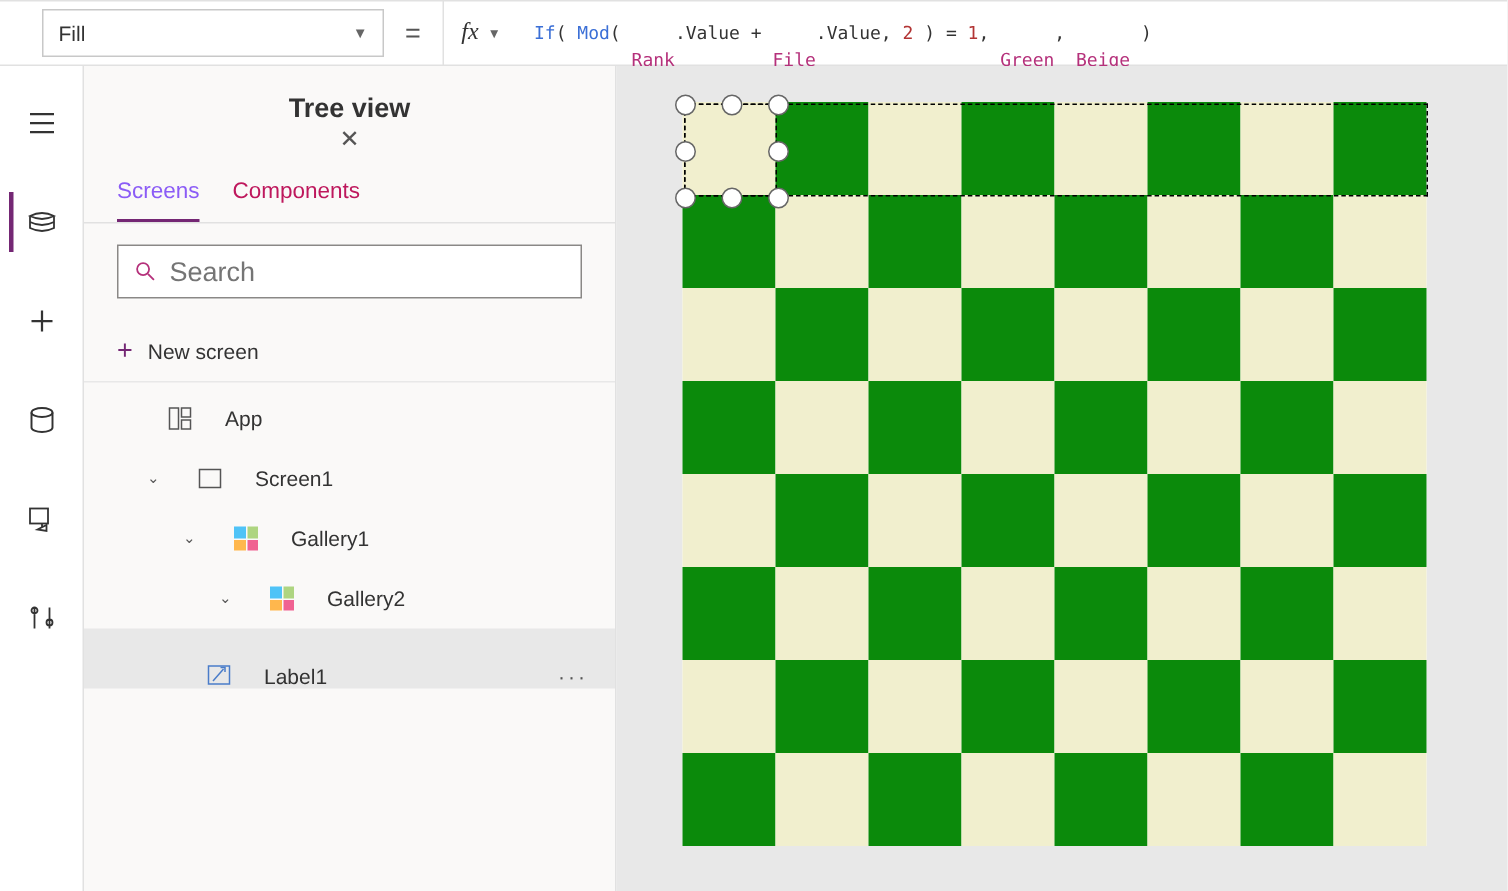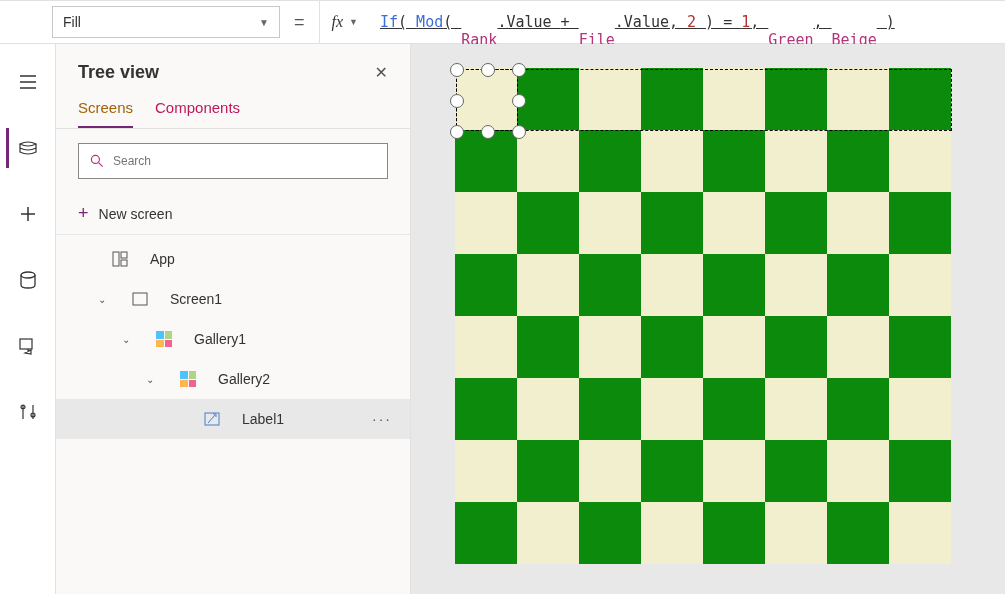--- a/index.html
+++ b/index.html
@@ -1,57 +1,57 @@
 <!DOCTYPE html>
 <html><head>
 <meta charset="utf-8">
 <style>
 * { box-sizing: border-box; margin: 0; padding: 0; }
 body { font-family: "Segoe UI", Arial, sans-serif; font-size: 14px; color: #333; background: #fff; width: 1005px; height: 594px; overflow: hidden; }
 
 .topbar { display: flex; align-items: center; height: 44px; border-bottom: 1px solid #e1e1e1; border-top: 1px solid #e1e1e1; }
-.prop-dd { display: flex; align-items: center; justify-content: space-between; width: 228px; height: 32px; margin-left: 52px; padding: 0 10px; border: 1px solid #c8c8c8; background: #fff; }
+.prop-dd { display: flex; align-items: center; justify-content: space-between; width: 228px; height: 32px; margin-left: 28px; padding: 0 10px; border: 1px solid #c8c8c8; background: #fff; }
 .prop-dd .chev { font-size: 10px; color: #666; }
 .equals { margin: 0 14px; font-size: 18px; color: #555; }
 .fx-box { display: flex; align-items: center; gap: 6px; height: 44px; padding: 0 12px; border-left: 1px solid #e1e1e1; font-style: italic; font-family: "Times New Roman", serif; font-size: 16px; }
 .fx-box .chev { font-size: 9px; font-style: normal; color: #666; }
-.formula { flex: 1; height: 44px; display: flex; align-items: center; font-family: Consolas, monospace; font-size: 15px; padding-left: 10px; white-space: pre; text-decoration: underline; }
+.formula { flex: 1; height: 44px; display: flex; align-items: center; font-family: Consolas, monospace; font-size: 12px; padding-left: 10px; white-space: pre; }
 .formula .fn { color: #3b6fd6; }
 .formula .ident { color: #b5317b; margin-top: 36px; }
 .formula .lit { color: #b23434; }
 .formula .txt { color: #333; }
 
 .main { display: flex; height: 550px; }
 .leftrail { width: 56px; display: flex; flex-direction: column; align-items: center; padding-top: 18px; gap: 26px; border-right: 1px solid #e1e1e1; }
 .rail-btn { width: 40px; height: 40px; display: flex; align-items: center; justify-content: center; cursor: pointer; }
 .rail-btn.active { border-left: 3px solid #742774; margin-left: -3px; }
 .rail-btn svg { width: 20px; height: 20px; }
 
 .treepanel { width: 355px; background: #faf9f8; border-right: 1px solid #e1e1e1; display: flex; flex-direction: column; }
-.tree-hdr { display: flex; align-items: center; justify-content: space-between; padding: 18px 22px 8px 22px; }
+.tree-hdr { display: flex; align-items: center; justify-content: space-between; padding: 18px 22px 8px 22px; flex-direction: column; }
 .tree-hdr h2 { font-size: 18px; font-weight: 600; }
 .tree-hdr .close { font-size: 16px; color: #555; cursor: pointer; }
 .tabs { display: flex; gap: 22px; padding: 8px 22px 0 22px; border-bottom: 1px solid #e1e1e1; }
 .tab { padding-bottom: 10px; font-size: 15px; color: #be185d; cursor: pointer; }
-.tab.active { color: #a16207; border-bottom: 2px solid #742774; font-weight: 500; }
+.tab.active { color: #8b5cf6; border-bottom: 2px solid #742774; font-weight: 500; }
 .search-wrap { padding: 14px 22px; }
 .search { display: flex; align-items: center; gap: 8px; height: 36px; border: 1px solid #8a8886; padding: 0 10px; background: #fff; }
-.search input { border: none; outline: none; flex: 1; font-size: 12px; background: transparent; }
+.search input { border: none; outline: none; flex: 1; font-size: 18px; background: transparent; }
 .newscreen { display: flex; align-items: center; gap: 10px; padding: 10px 22px; cursor: pointer; border-bottom: 1px solid #e8e8e8; }
 .newscreen .plus { color: #742774; font-size: 18px; font-weight: 300; }
 .tree-list { padding-top: 4px; }
 .tree-item { display: flex; align-items: center; height: 40px; padding-left: 22px; cursor: pointer; gap: 21px; }
 .tree-item.sel { background: #e8e8e8; }
 .tree-item .chev { width: 12px; font-size: 10px; color: #555; }
 .tree-item .icon { width: 18px; height: 18px; display:flex; align-items:center; justify-content:center; }
 .tree-item .more { margin-left: auto; margin-right: 18px; letter-spacing: 2px; color: #555; }
 .indent1 { padding-left: 42px; }
 .indent2 { padding-left: 66px; }
 .indent3 { padding-left: 90px; }
-.indent4 { padding-left: 114px; }
+.indent4 { padding-left: 48px; align-items: flex-end; }
 
 .canvas-area { flex: 1; background: #e8e8e8; position: relative; }
 .canvas { position: absolute; left: 44px; top: 24px; background: #fff; }
 .board { display: grid; grid-template-columns: repeat(8, 62px); grid-template-rows: repeat(8, 62px); }
 .sq-g { background: #0b8a0b; }
 .sq-b { background: #f1efce; }
 .sel-box { position: absolute; left: 1px; top: 1px; width: 62px; height: 62px; border: 1px dashed #000; }
 .sel-box-outer { position: absolute; left: 1px; top: 1px; width: 496px; height: 62px; border: 1px dashed #000; pointer-events: none; }
 .handle { position: absolute; width: 14px; height: 14px; background: #fff; border: 1px solid #666; border-radius: 50%; }
 

